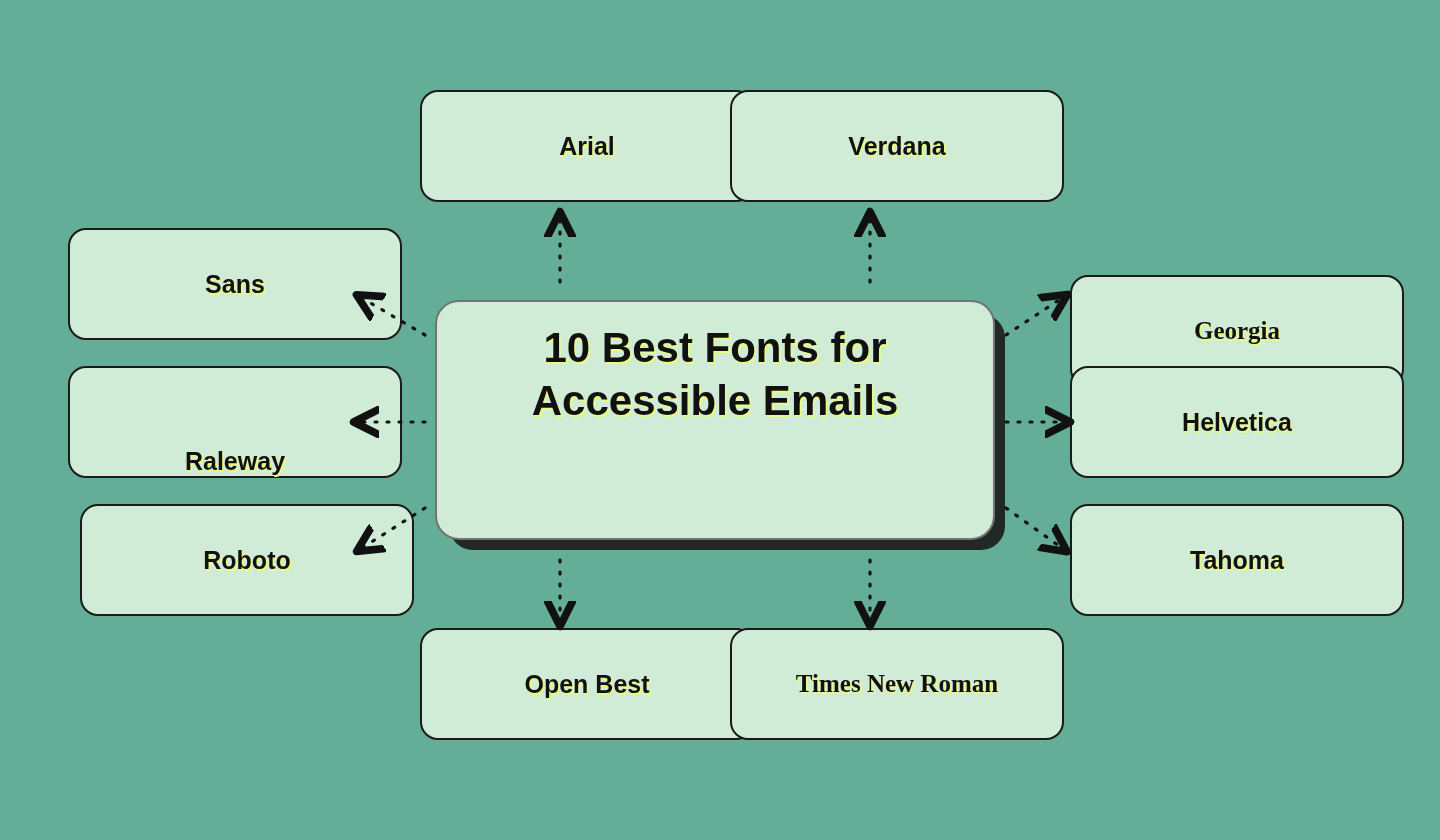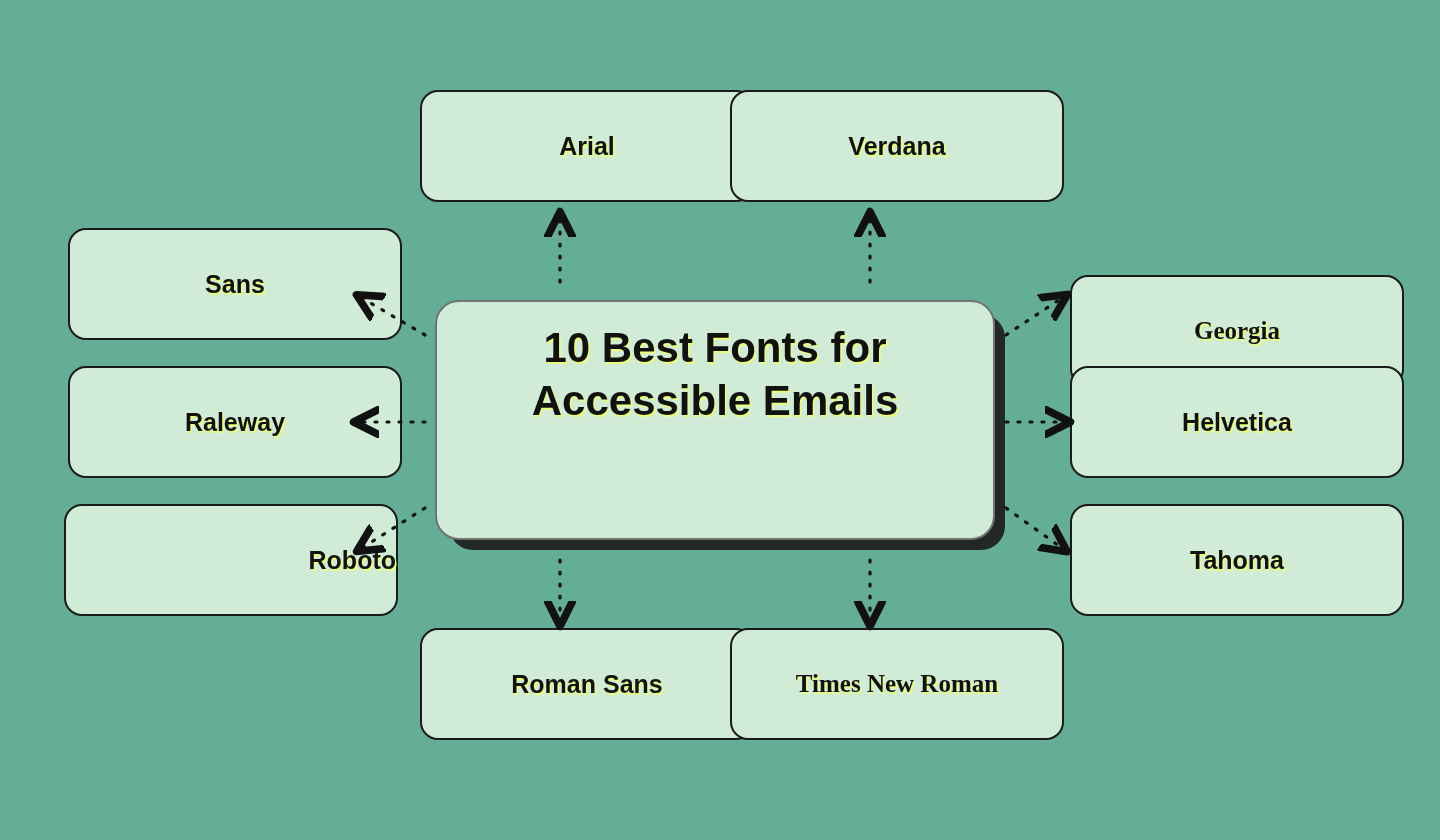--- a/index.html
+++ b/index.html
@@ -60,22 +60,22 @@
     font-size: 42px;
     font-weight: 800;
     color: #111;
     text-align: center;
     line-height: 1.25;
     text-shadow: 1.5px 1.5px 0 #e9ff7a;
     font-family: Arial, sans-serif;
   }
   
   .b-lato    { left: 68px; top: 228px; }
-  .b-raleway { left: 68px; top: 366px; }
-  .b-roboto  { left: 64px; top: 504px; justify-content: flex-end; }
+  .b-raleway { left: 68px; top: 366px; align-items: flex-end; }
+  .b-roboto  { left: 80px; top: 504px; }
   
   .b-georgia   { left: 1070px; top: 228px; margin-top: 47px; }
   .b-helvetica { left: 1070px; top: 366px; justify-content: center; }
   .b-tahoma    { left: 1070px; top: 504px; }
   
   .b-arial   { left: 420px; top: 90px; }
   .b-verdana { left: 730px; top: 90px; }
   
   .b-opensans { left: 420px; top: 628px; }
   .b-times    { left: 730px; top: 628px; align-items: center; }
@@ -111,21 +111,21 @@
   <span>Georgia</span>
 </div>
 <div class="box b-helvetica">
   <span>Helvetica</span>
 </div>
 <div class="box b-tahoma">
   <span>Tahoma</span>
 </div>
 
 <div class="box b-opensans">
-  <span>Roman Sans</span>
+  <span>Open Best</span>
 </div>
 <div class="box b-times serif">
   <span>Times New Roman</span>
 </div>
 
 <svg class="arrow" width="1440" height="840" style="left:0;top:0;pointer-events:none;">
   <defs>
     <marker id="ah" markerWidth="10" markerHeight="10" refX="6" refY="5" orient="auto">
       <path d="M0,1 L8,5 L0,9" fill="none" stroke="#111" stroke-width="2.4" stroke-linecap="round" stroke-linejoin="round"></path>
     </marker>

